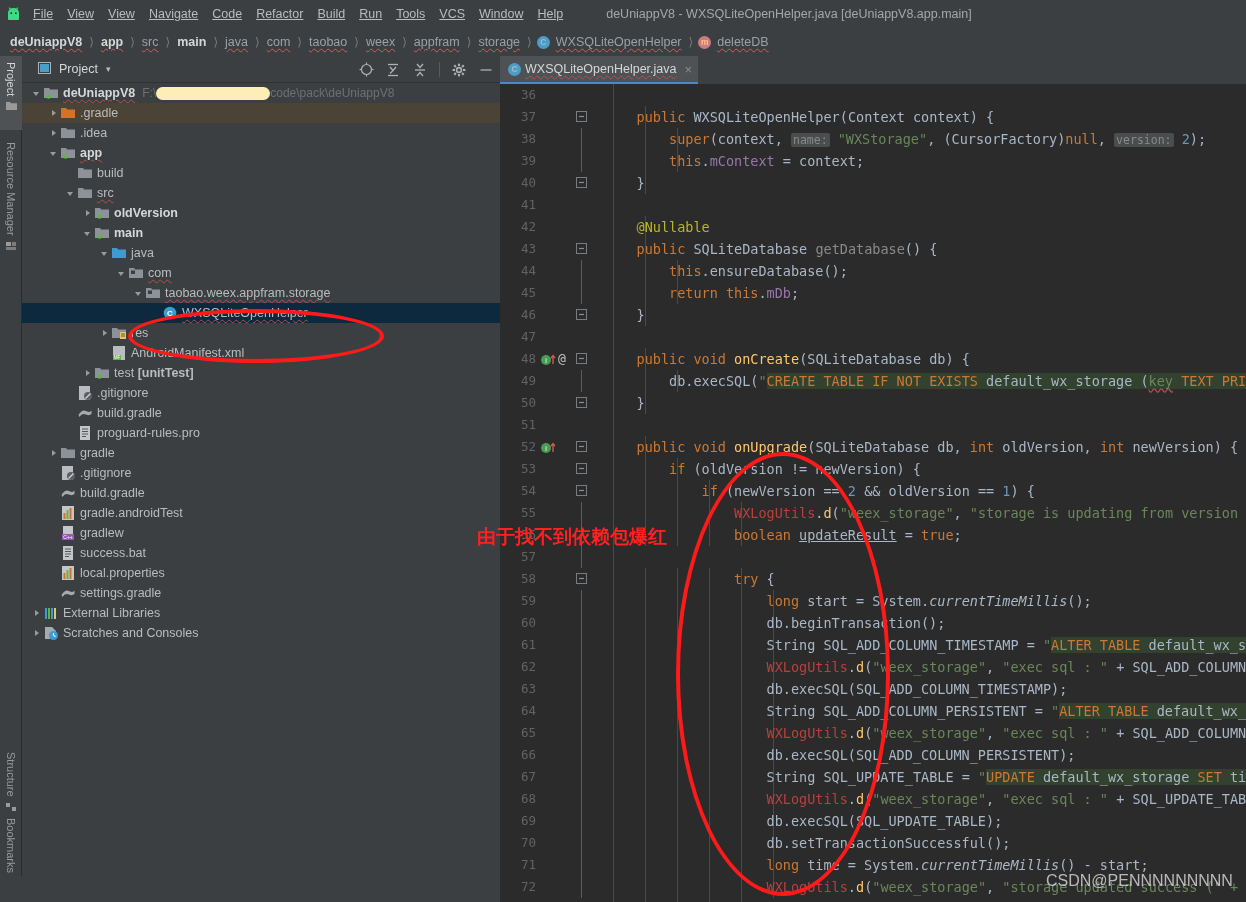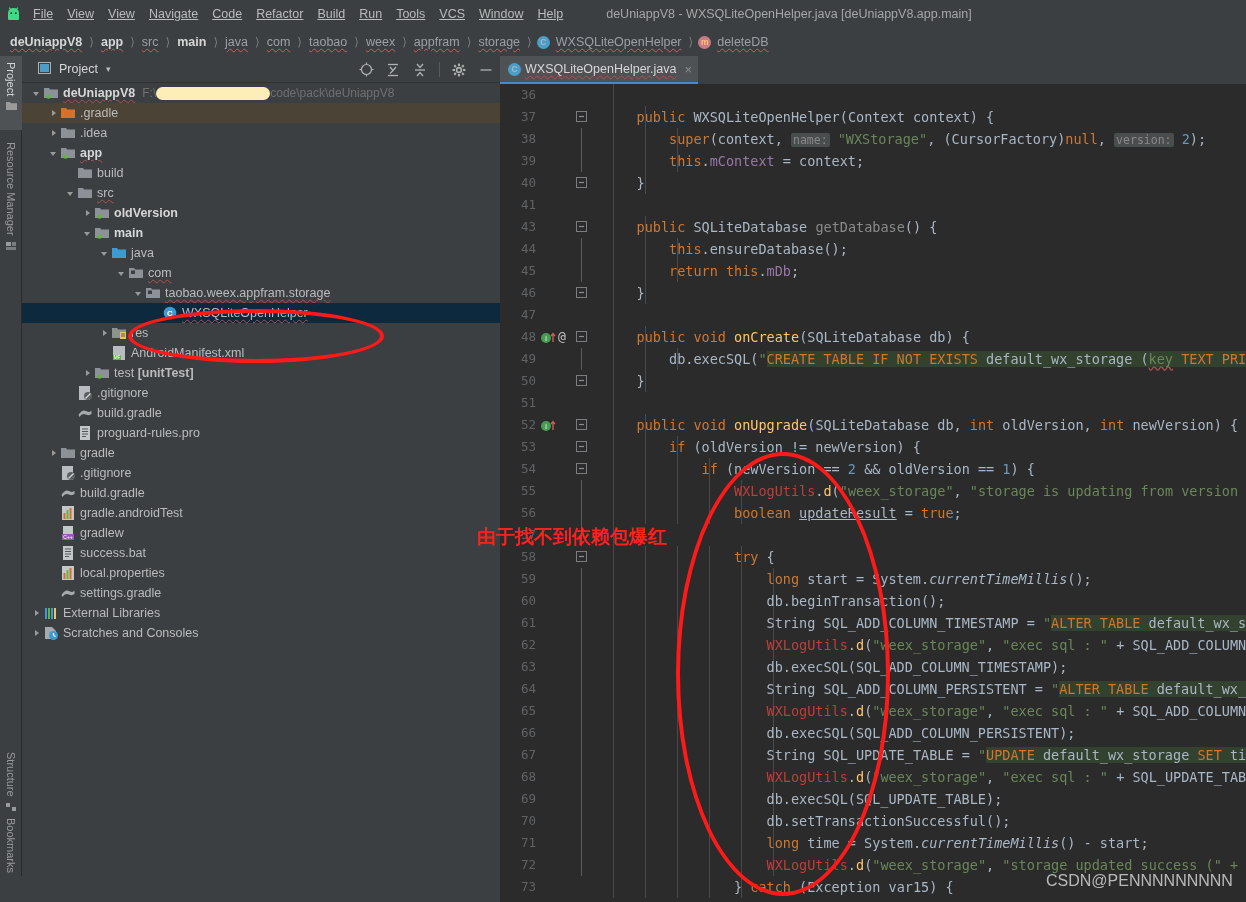--- a/index.html
+++ b/index.html
@@ -677,20 +677,21 @@
       <div class="cline"><span class="gutnum">36</span><span class="indentguide" style="left: 113px;"></span><span class="ctext-wrap"></span></div>
       <div class="cline"><span class="gutnum">37</span><span class="fold"><svg width="9" height="9" viewBox="0 0 9 9">
             <line x1="2" y1="4.5" x2="7" y2="4.5" stroke="#8a8d90" stroke-width="1.2"></line>
           </svg></span><span class="indentguide" style="left: 113px;"></span><span class="indentguide" style="left: 145px;"></span><span class="ctext-wrap">    <span class="kw">public</span> <span class="cls">WXSQLiteOpenHelper</span>(<span class="cls">Context</span> context) {</span></div>
       <div class="cline"><span class="gutnum">38</span><span class="foldline"></span><span class="indentguide" style="left: 113px;"></span><span class="indentguide" style="left: 145px;"></span><span class="indentguide" style="left: 177px;"></span><span class="ctext-wrap">        <span class="kw">super</span>(context, <span class="hint">name:</span> <span class="str">"WXStorage"</span>, (<span class="cls">CursorFactory</span>)<span class="kw">null</span>, <span class="hint">version:</span> <span class="num">2</span>);</span></div>
       <div class="cline"><span class="gutnum">39</span><span class="foldline"></span><span class="indentguide" style="left: 113px;"></span><span class="indentguide" style="left: 145px;"></span><span class="indentguide" style="left: 177px;"></span><span class="ctext-wrap">        <span class="kw">this</span>.<span class="fld">mContext</span> = context;</span></div>
       <div class="cline"><span class="gutnum">40</span><span class="fold"><svg width="9" height="9" viewBox="0 0 9 9">
             <line x1="2" y1="4.5" x2="7" y2="4.5" stroke="#8a8d90" stroke-width="1.2"></line>
           </svg></span><span class="indentguide" style="left: 113px;"></span><span class="indentguide" style="left: 145px;"></span><span class="ctext-wrap">    }</span></div>
       <div class="cline"><span class="gutnum">41</span><span class="indentguide" style="left: 113px;"></span><span class="ctext-wrap"></span></div>
+      <div class="cline"><span class="gutnum">42</span><span class="indentguide" style="left: 113px;"></span><span class="indentguide" style="left: 145px;"></span><span class="ctext-wrap">    <span class="ann">@Nullable</span></span></div>
       <div class="cline"><span class="gutnum">43</span><span class="fold"><svg width="9" height="9" viewBox="0 0 9 9">
             <line x1="2" y1="4.5" x2="7" y2="4.5" stroke="#8a8d90" stroke-width="1.2"></line>
           </svg></span><span class="indentguide" style="left: 113px;"></span><span class="indentguide" style="left: 145px;"></span><span class="ctext-wrap">    <span class="kw">public</span> <span class="cls">SQLiteDatabase</span> <span class="grey">getDatabase</span>() {</span></div>
       <div class="cline"><span class="gutnum">44</span><span class="foldline"></span><span class="indentguide" style="left: 113px;"></span><span class="indentguide" style="left: 145px;"></span><span class="indentguide" style="left: 177px;"></span><span class="ctext-wrap">        <span class="kw">this</span>.ensureDatabase();</span></div>
       <div class="cline"><span class="gutnum">45</span><span class="foldline"></span><span class="indentguide" style="left: 113px;"></span><span class="indentguide" style="left: 145px;"></span><span class="indentguide" style="left: 177px;"></span><span class="ctext-wrap">        <span class="kw">return</span> <span class="kw">this</span>.<span class="fld">mDb</span>;</span></div>
       <div class="cline"><span class="gutnum">46</span><span class="fold"><svg width="9" height="9" viewBox="0 0 9 9">
             <line x1="2" y1="4.5" x2="7" y2="4.5" stroke="#8a8d90" stroke-width="1.2"></line>
           </svg></span><span class="indentguide" style="left: 113px;"></span><span class="indentguide" style="left: 145px;"></span><span class="ctext-wrap">    }</span></div>
       <div class="cline"><span class="gutnum">47</span><span class="indentguide" style="left: 113px;"></span><span class="ctext-wrap"></span></div>
       <div class="cline"><span class="gutnum">48</span><span class="gutmark" style="left: 40px;"><svg width="22" height="22" viewBox="0 0 22 22">

